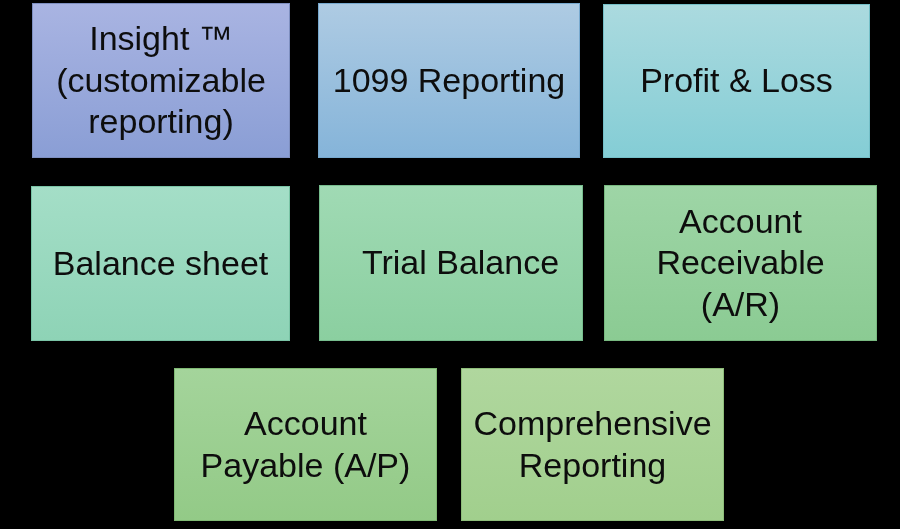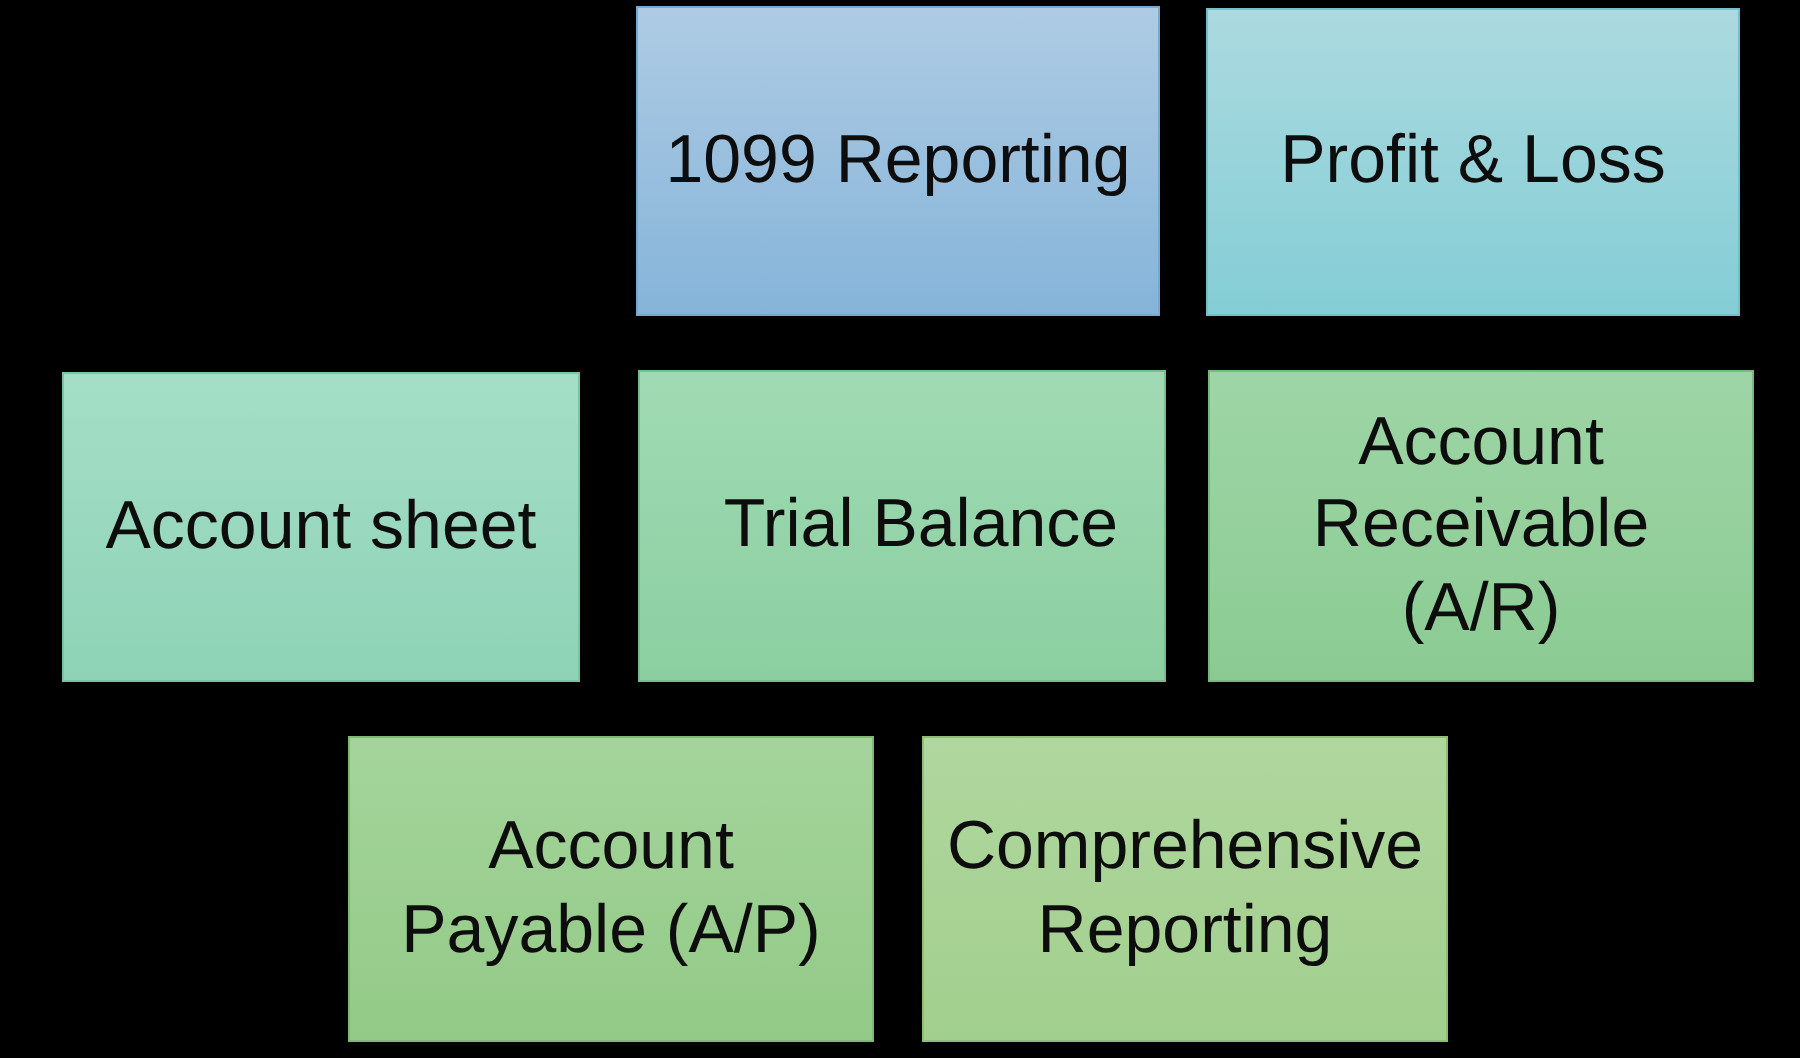--- a/index.html
+++ b/index.html
@@ -42,31 +42,36 @@
   #box-trial-balance       { left: 319px; top: 185px; width: 264px; height: 156px; padding-left: 19px; }
   #box-account-receivable  { left: 604px; top: 185px; width: 273px; height: 156px; }
   #box-account-payable     { left: 174px; top: 368px; width: 263px; height: 153px; }
   #box-comprehensive       { left: 461px; top: 368px; width: 263px; height: 153px; }
 </style>
 </head>
 <body style="background: rgb(0, 0, 0);">
 
 <div class="canvas">
 
+  <div class="box" id="box-insight" style="background: linear-gradient(rgb(169, 180, 226) 0%, rgb(138, 158, 213) 100%); border-color: rgb(126, 143, 192);">
+    <span class="label" style="color: rgb(13, 13, 13);">Insight ™
+(customizable
+reporting)</span>
+  </div>
 
   <div class="box" id="box-1099-reporting" style="background: linear-gradient(rgb(174, 203, 227) 0%, rgb(133, 180, 217) 100%); border-color: rgb(119, 169, 207);">
     <span class="label" style="color: rgb(13, 13, 13);">1099 Reporting</span>
   </div>
 
   <div class="box" id="box-profit-loss" style="background: linear-gradient(rgb(171, 218, 223) 0%, rgb(132, 205, 213) 100%); border-color: rgb(116, 191, 200); align-items: center;">
     <span class="label" style="color: rgb(13, 13, 13);">Profit &amp; Loss</span>
   </div>
 
   <div class="box" id="box-balance-sheet" style="background: linear-gradient(rgb(164, 222, 199) 0%, rgb(142, 211, 182) 100%); border-color: rgb(122, 196, 166);">
-    <span class="label" style="color: rgb(13, 13, 13);">Account sheet</span>
+    <span class="label" style="color: rgb(13, 13, 13);">Balance sheet</span>
   </div>
 
   <div class="box" id="box-trial-balance" style="background: linear-gradient(rgb(160, 218, 180) 0%, rgb(139, 207, 160) 100%); border-color: rgb(119, 189, 142);">
     <span class="label" style="color: rgb(13, 13, 13);">Trial Balance</span>
   </div>
 
   <div class="box" id="box-account-receivable" style="background: linear-gradient(rgb(158, 213, 166) 0%, rgb(139, 203, 147) 100%); border-color: rgb(120, 185, 128);">
     <span class="label" style="color: rgb(13, 13, 13);">Account
 Receivable
 (A/R)</span>

